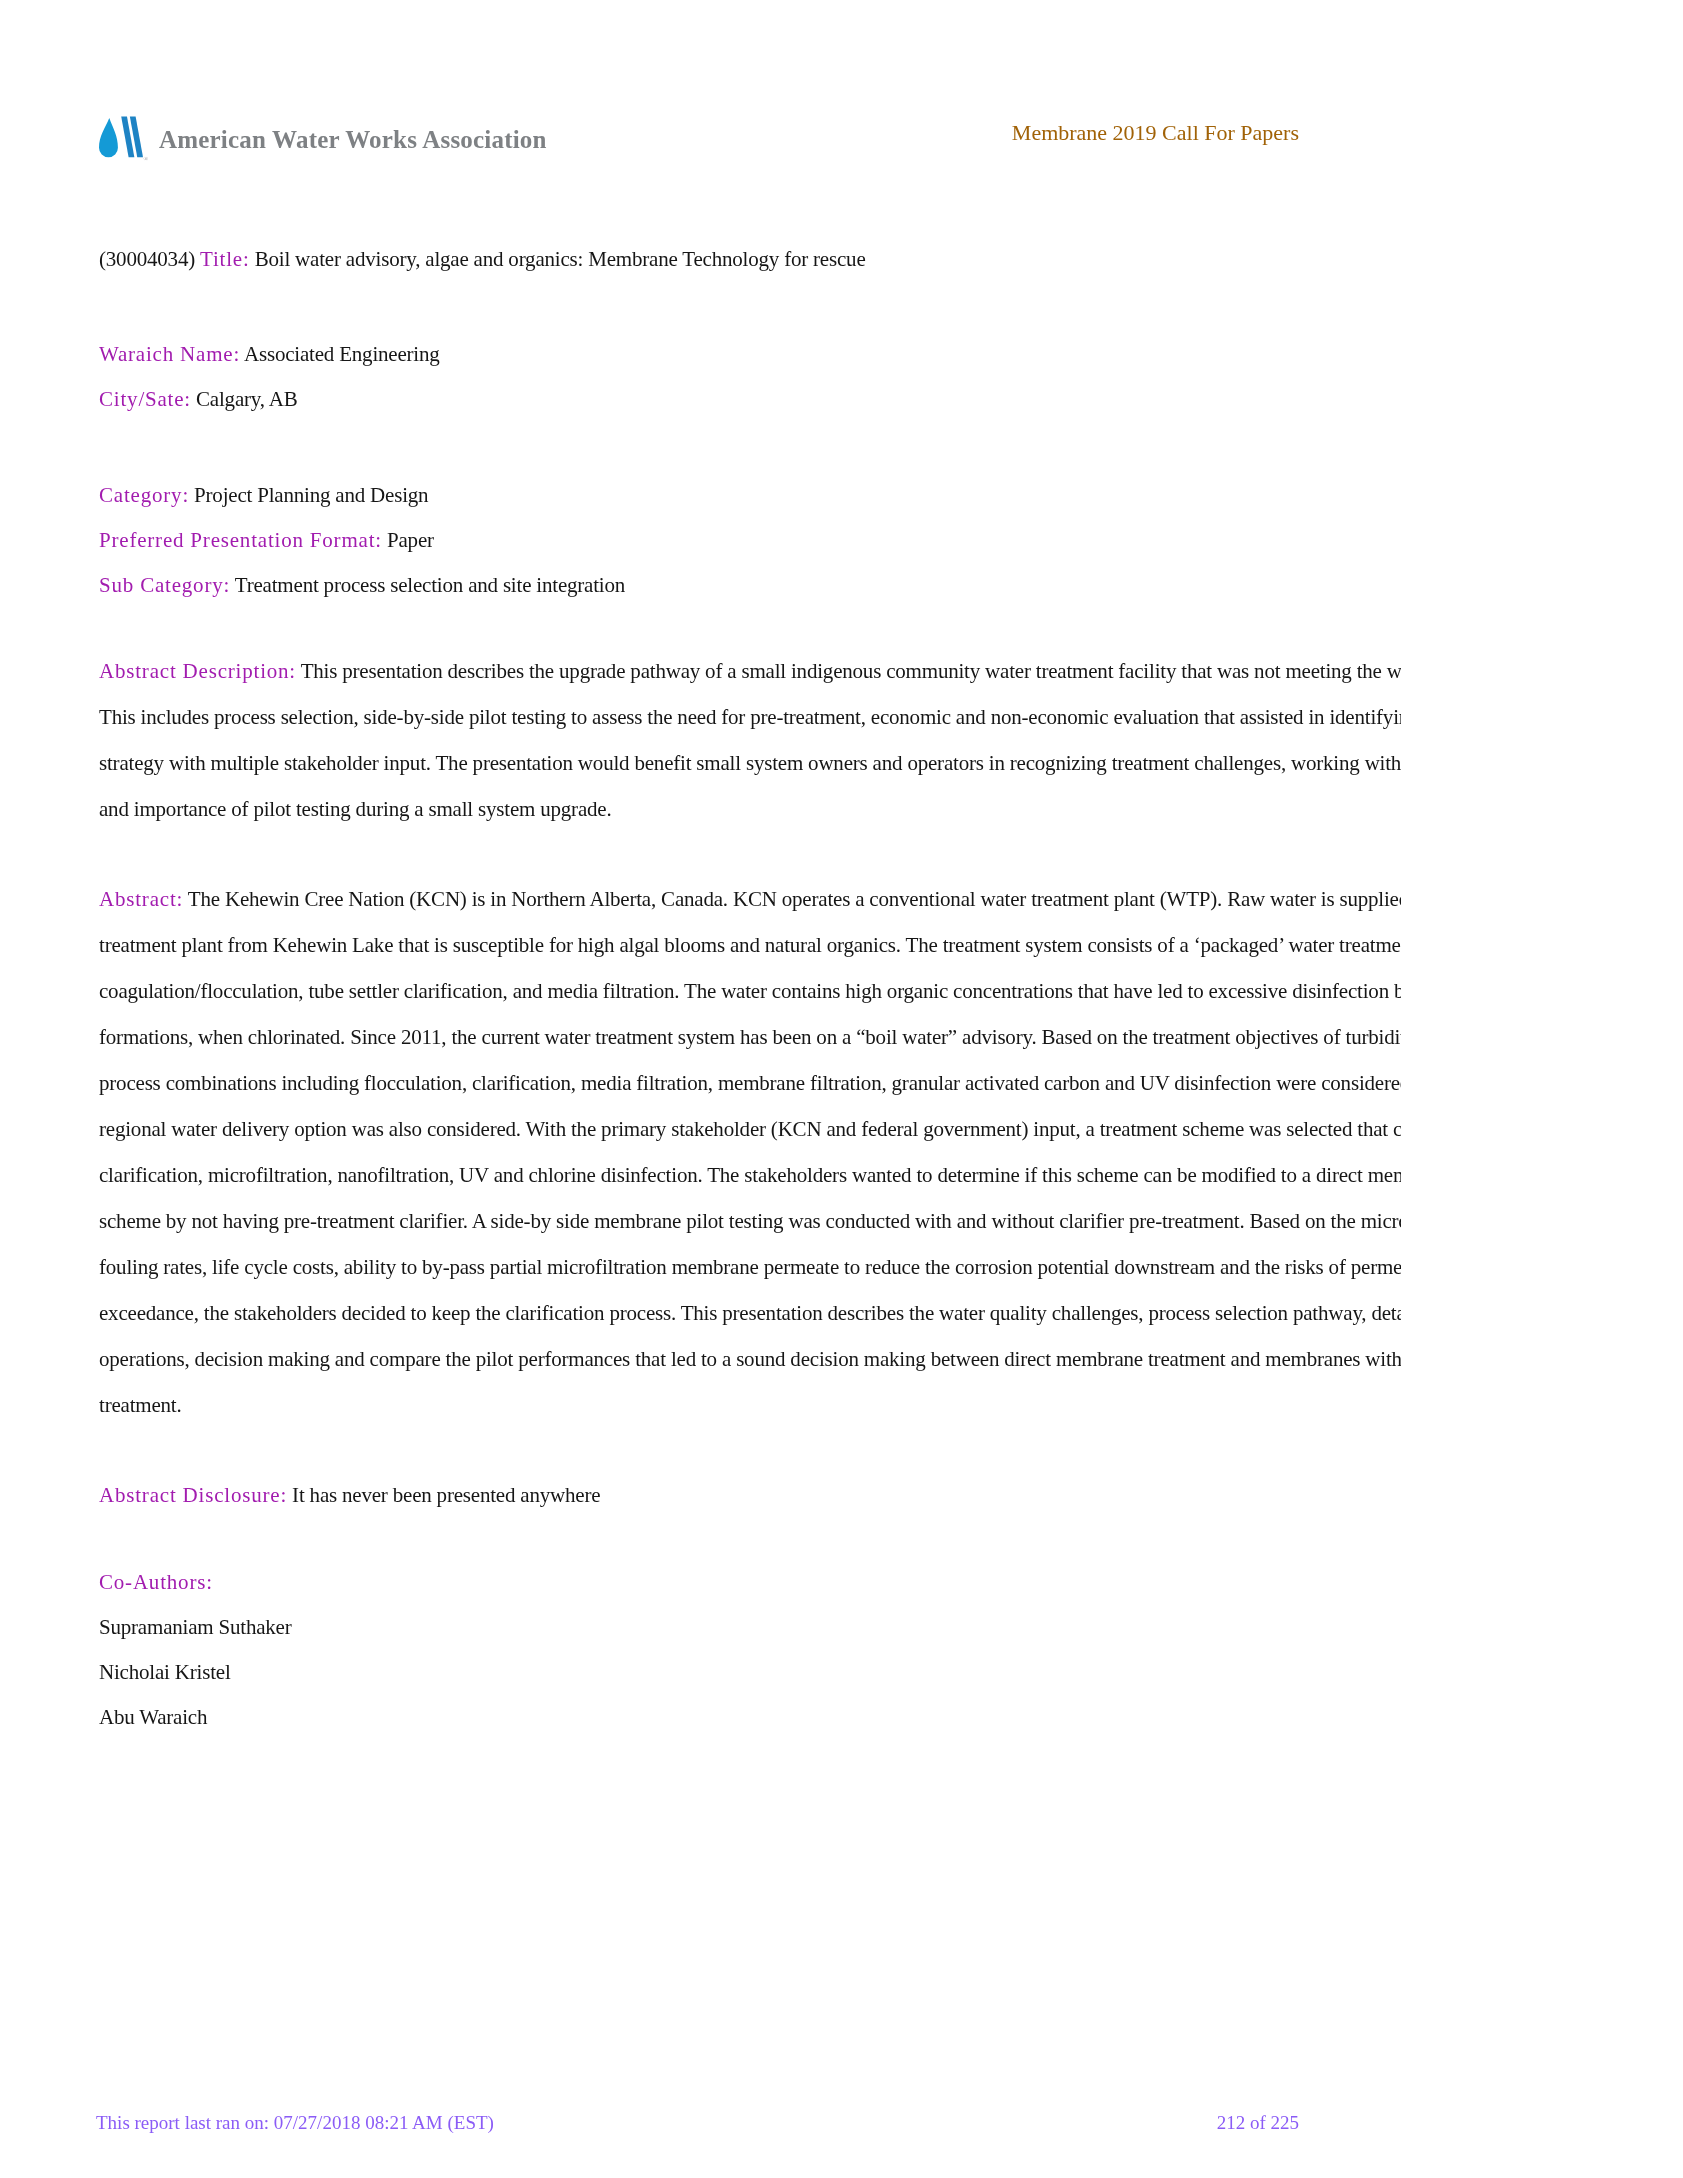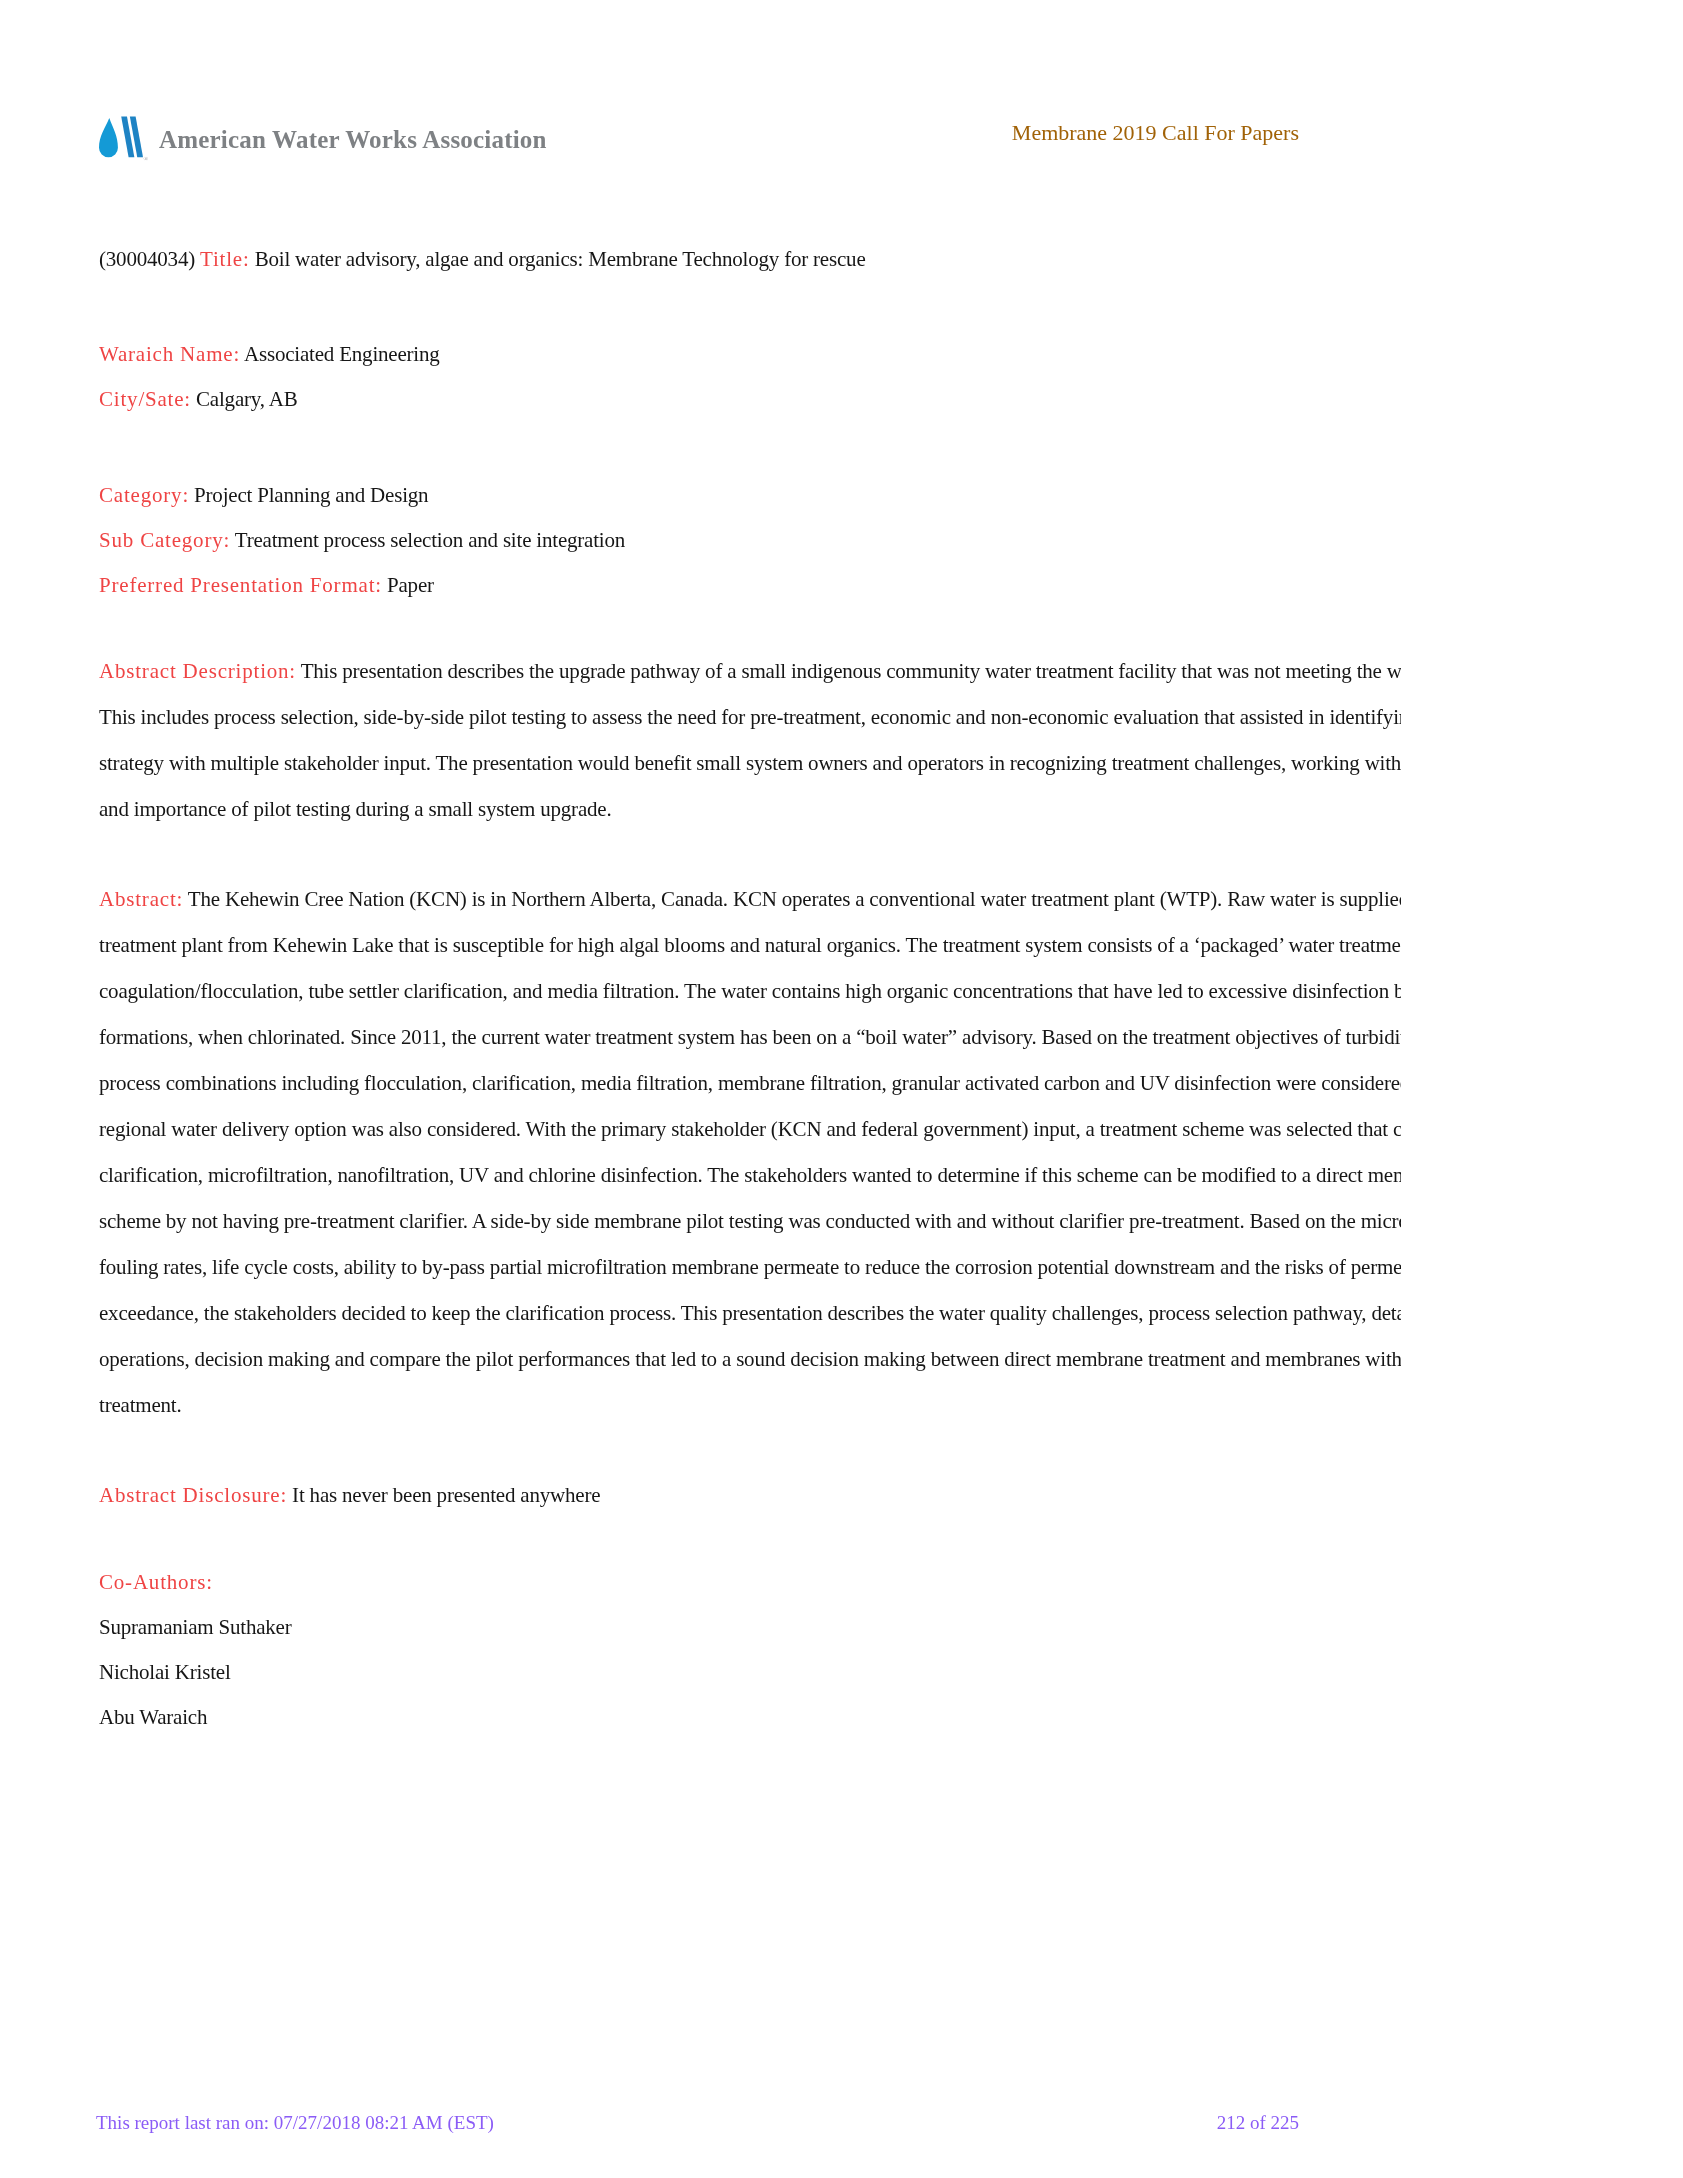--- a/index.html
+++ b/index.html
@@ -31,21 +31,21 @@
     white-space:nowrap;
   }
   
   .content{
     position:absolute;left:99px;top:236px;width:1485px;
     font-size:21px;
     letter-spacing:-0.2px;
   }
   .line{margin:0;line-height:45px;}
   .title-line{line-height:46px;}
-  .label{letter-spacing:0.8px;color:#ef4444;}
+  .label{letter-spacing:0.8px;color:#a21caf;}
   .fields{margin-top:50px;}
   .cat-block{margin-top:51px;}
   .para{margin:44px 0 0 0;line-height:46px;text-align:left;}
   .para-desc{margin-top:40px;}
   .coauthors{margin-top:42px;}
   
   .footer{
     position:absolute;left:96px;right:102px;top:2112px;
     display:flex;justify-content:space-between;
     font-size:19px;color:#8b5cf6;
@@ -86,26 +86,26 @@
         <span>Calgary, AB</span>
       </p>
     </div>
 
     <div class="cat-block">
       <p class="line">
         <span class="label">Category:</span>
         <span>Project Planning and Design</span>
       </p>
       <p class="line">
+        <span class="label">Preferred Presentation Format:</span>
+        <span>Paper</span>
+      </p>
+      <p class="line">
         <span class="label">Sub Category:</span>
         <span>Treatment process selection and site integration</span>
-      </p>
-      <p class="line">
-        <span class="label">Preferred Presentation Format:</span>
-        <span>Paper</span>
       </p>
     </div>
 
     <p class="para para-desc">
       <span class="label">Abstract Description:</span>
       <span>This presentation describes the upgrade pathway of a small indigenous community water treatment facility that was not meeting the water quality standards. This includes process selection, side-by-side pilot testing to assess the need for pre-treatment, economic and non-economic evaluation that assisted in identifying a sound upgrade strategy with multiple stakeholder input. The presentation would benefit small system owners and operators in recognizing treatment challenges, working with multiple stakeholders and importance of pilot testing during a small system upgrade.</span>
     </p>
 
     <p class="para">
       <span class="label">Abstract:</span>

